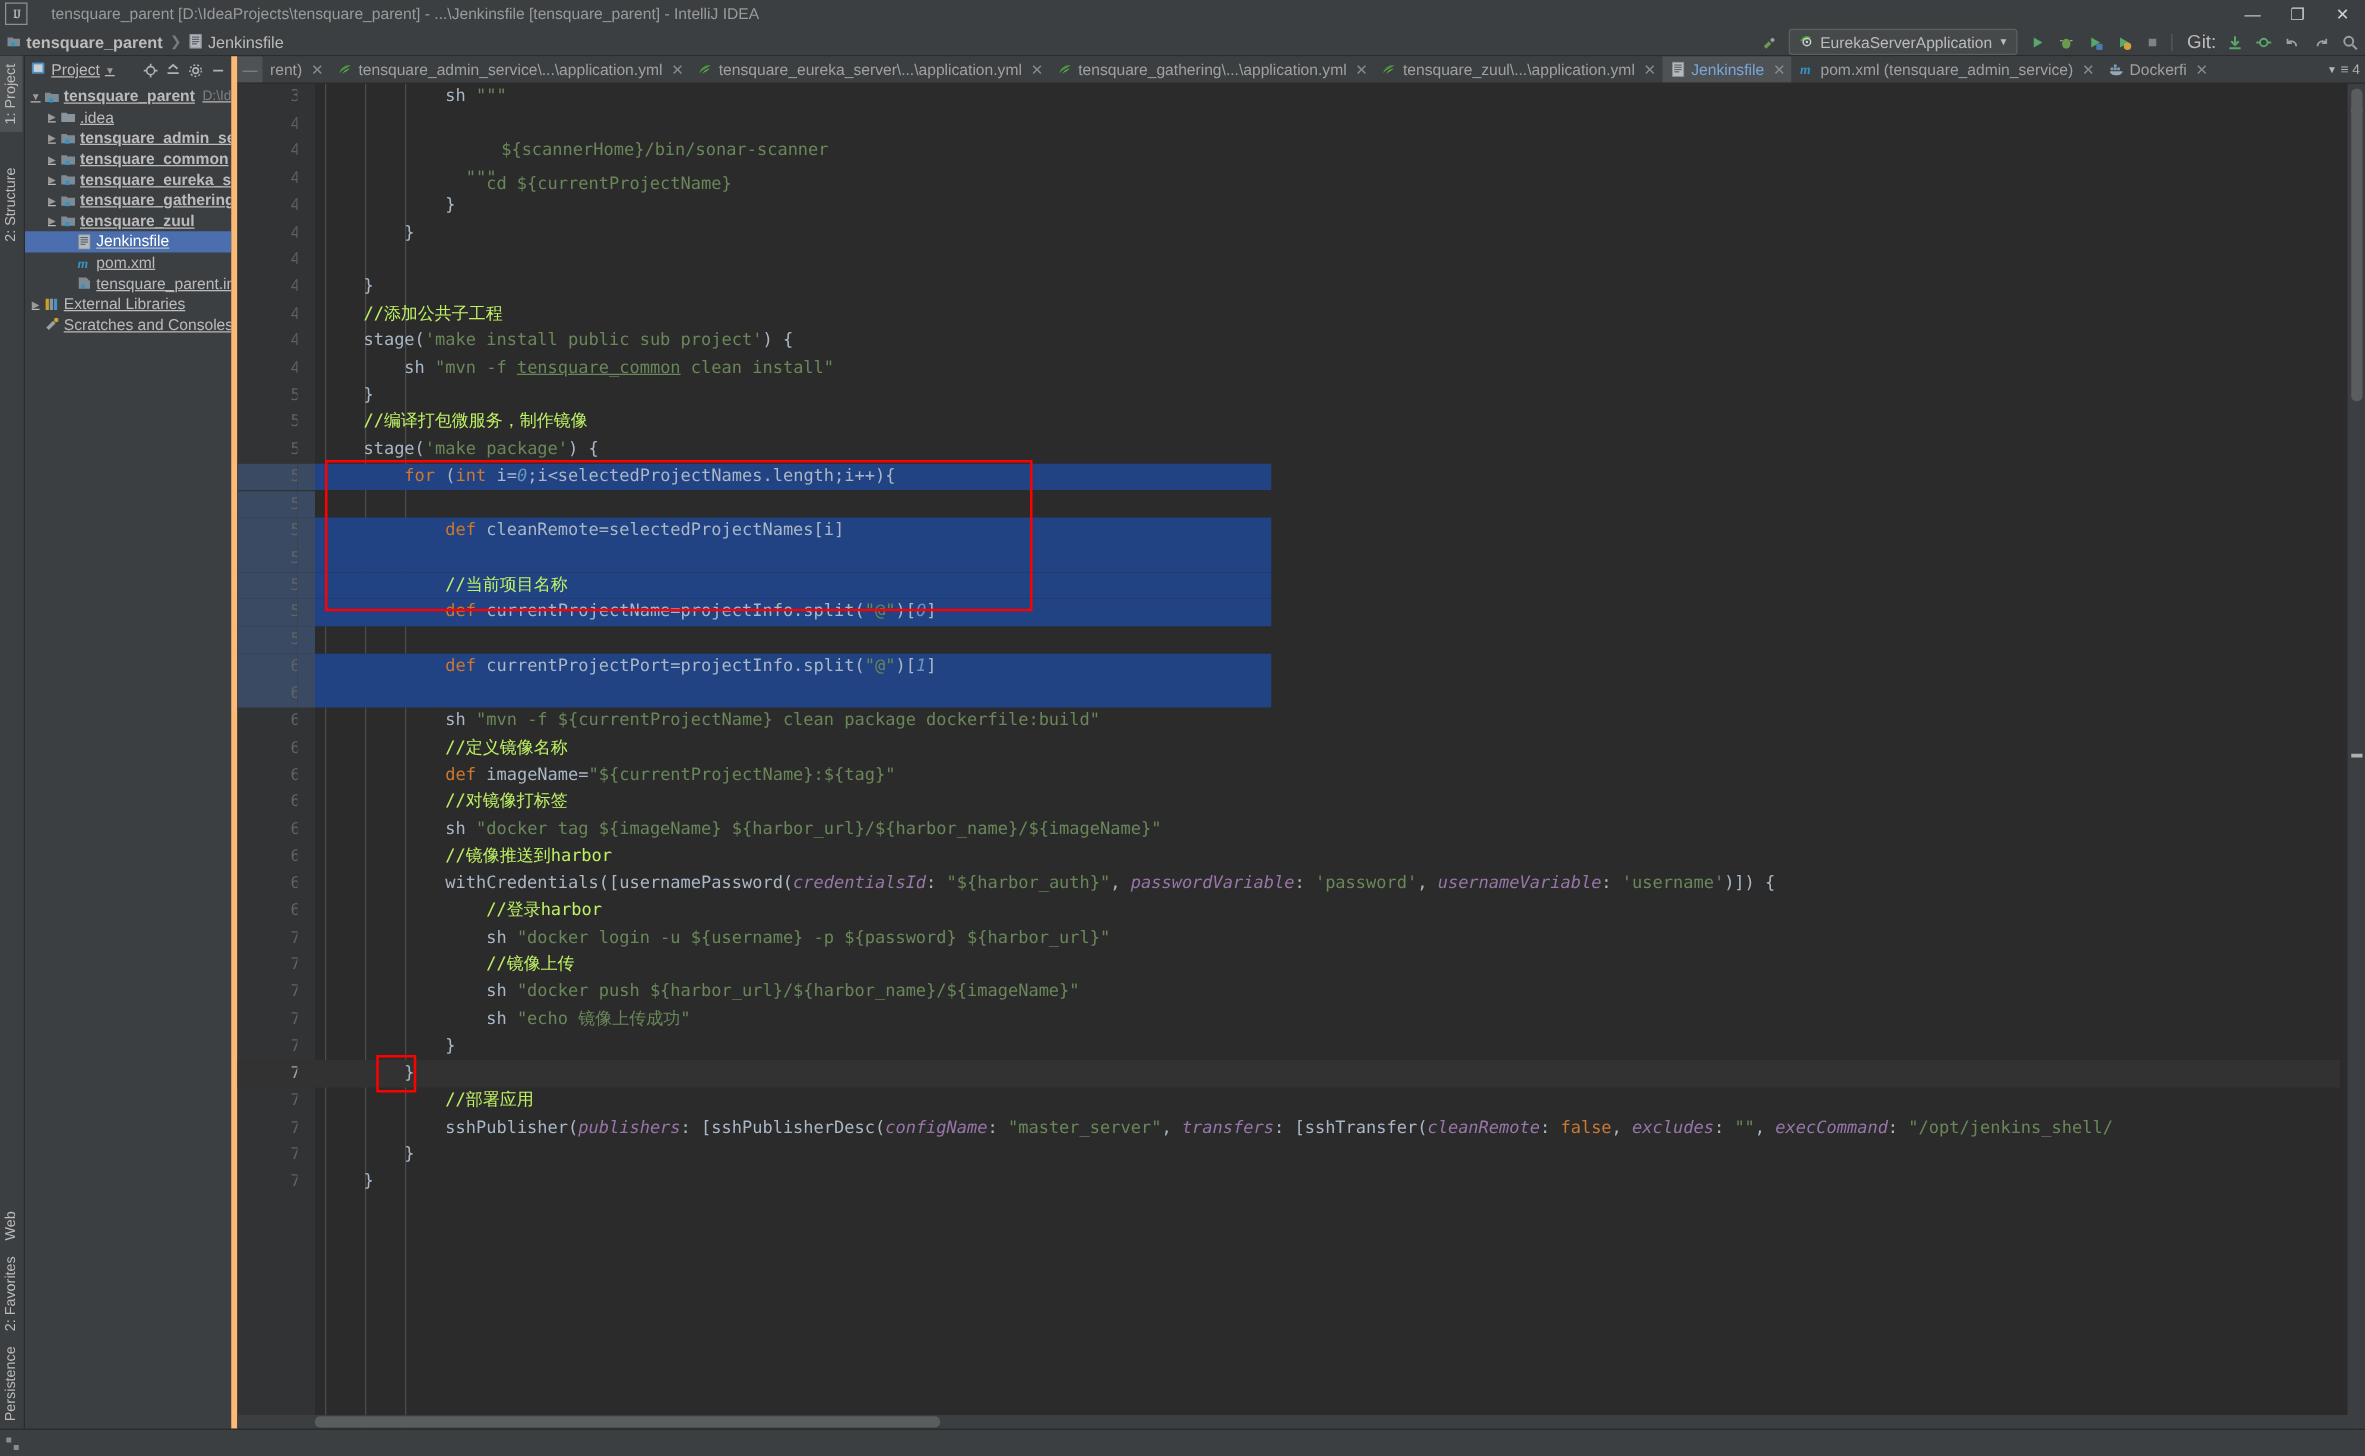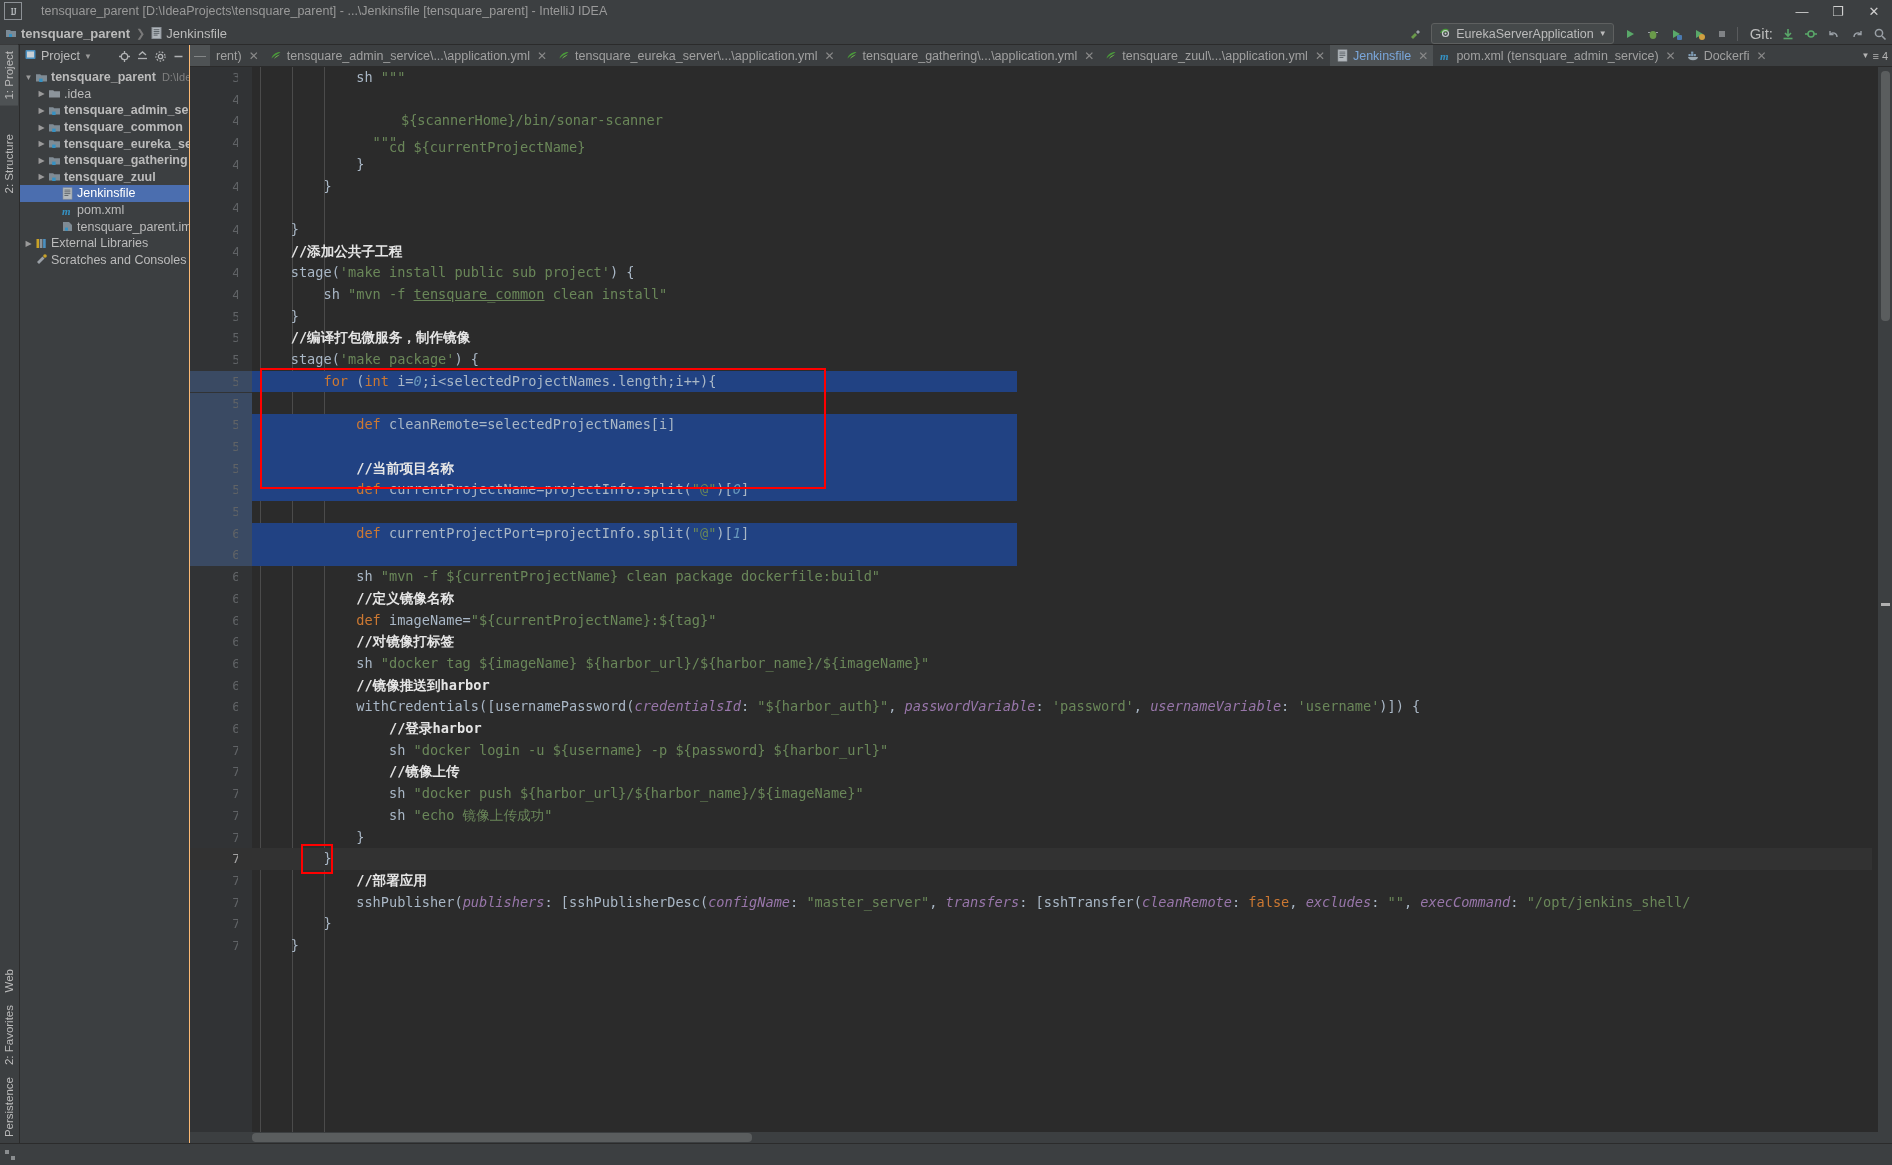--- a/index.html
+++ b/index.html
@@ -72,22 +72,22 @@
     writing-mode: vertical-rl; transform: rotate(180deg);
     font-size: 11.5px; color: #bbbbbb; padding: 6px 3px; white-space: nowrap;
   }
   .vtab.active { background: #4e5254; }
   .strip-top { position: absolute; top: 0; left: 0; width: 20px; }
   .strip-bot { position: absolute; bottom: 0; left: 0; width: 20px; }
 
   
   .projpanel {
     position: absolute; left: 20px; top: 45px; width: 170px; bottom: 22px;
-    background: #3c3f41; border-right: 1px solid #fdba74;
-    display: flex; flex-direction: column;
+    background: #3c3f41; border-right: 5px solid #fdba74;
+    display: flex; flex-direction: column; text-decoration: underline;
   }
   .proj-header {
     height: 22px; display: flex; align-items: center; padding: 0 2px 0 4px;
     font-size: 12.5px; color: #bbbbbb; gap: 3px;
   }
   .proj-title { display: flex; align-items: center; gap: 4px; }
   .proj-header-icons { margin-left: auto; display: flex; align-items: center; gap: 1px; }
   .pico { width: 17px; height: 17px; display: flex; align-items: center; justify-content: center; color: #afb1b3; }
   .tree { flex: 1; overflow: hidden; padding-top: 2px; font-size: 12.5px; }
   .trow {
@@ -153,21 +153,21 @@
     height: 21.7px; line-height: 21.7px;
   }
   .lnum.cur { color: #a4a3a3; }
   .gline { position: relative; height: 21.7px; }
   .gline.selgut { background: #3a4a63; }
   .gline.curline-gut { background: #323232; }
 
   
   .kw  { color: #cc7832; }
   .str { color: #6a8759; }
-  .cm  { color: #e5e5e5; font-weight: bold; }
+  .cm  { color: #bef264; }
   .num { color: #6897bb; font-style: italic; }
   .id  { color: #a9b7c6; }
   .par { color: #9876aa; font-style: italic; }
   .def { color: #a9b7c6; }
 
   .selrow { background: #214283; }
   .curline { background: #323232; }
 
   .indent-guide {
     position: absolute; top: 0; bottom: 0; width: 1px; background: #4b4b4b;

